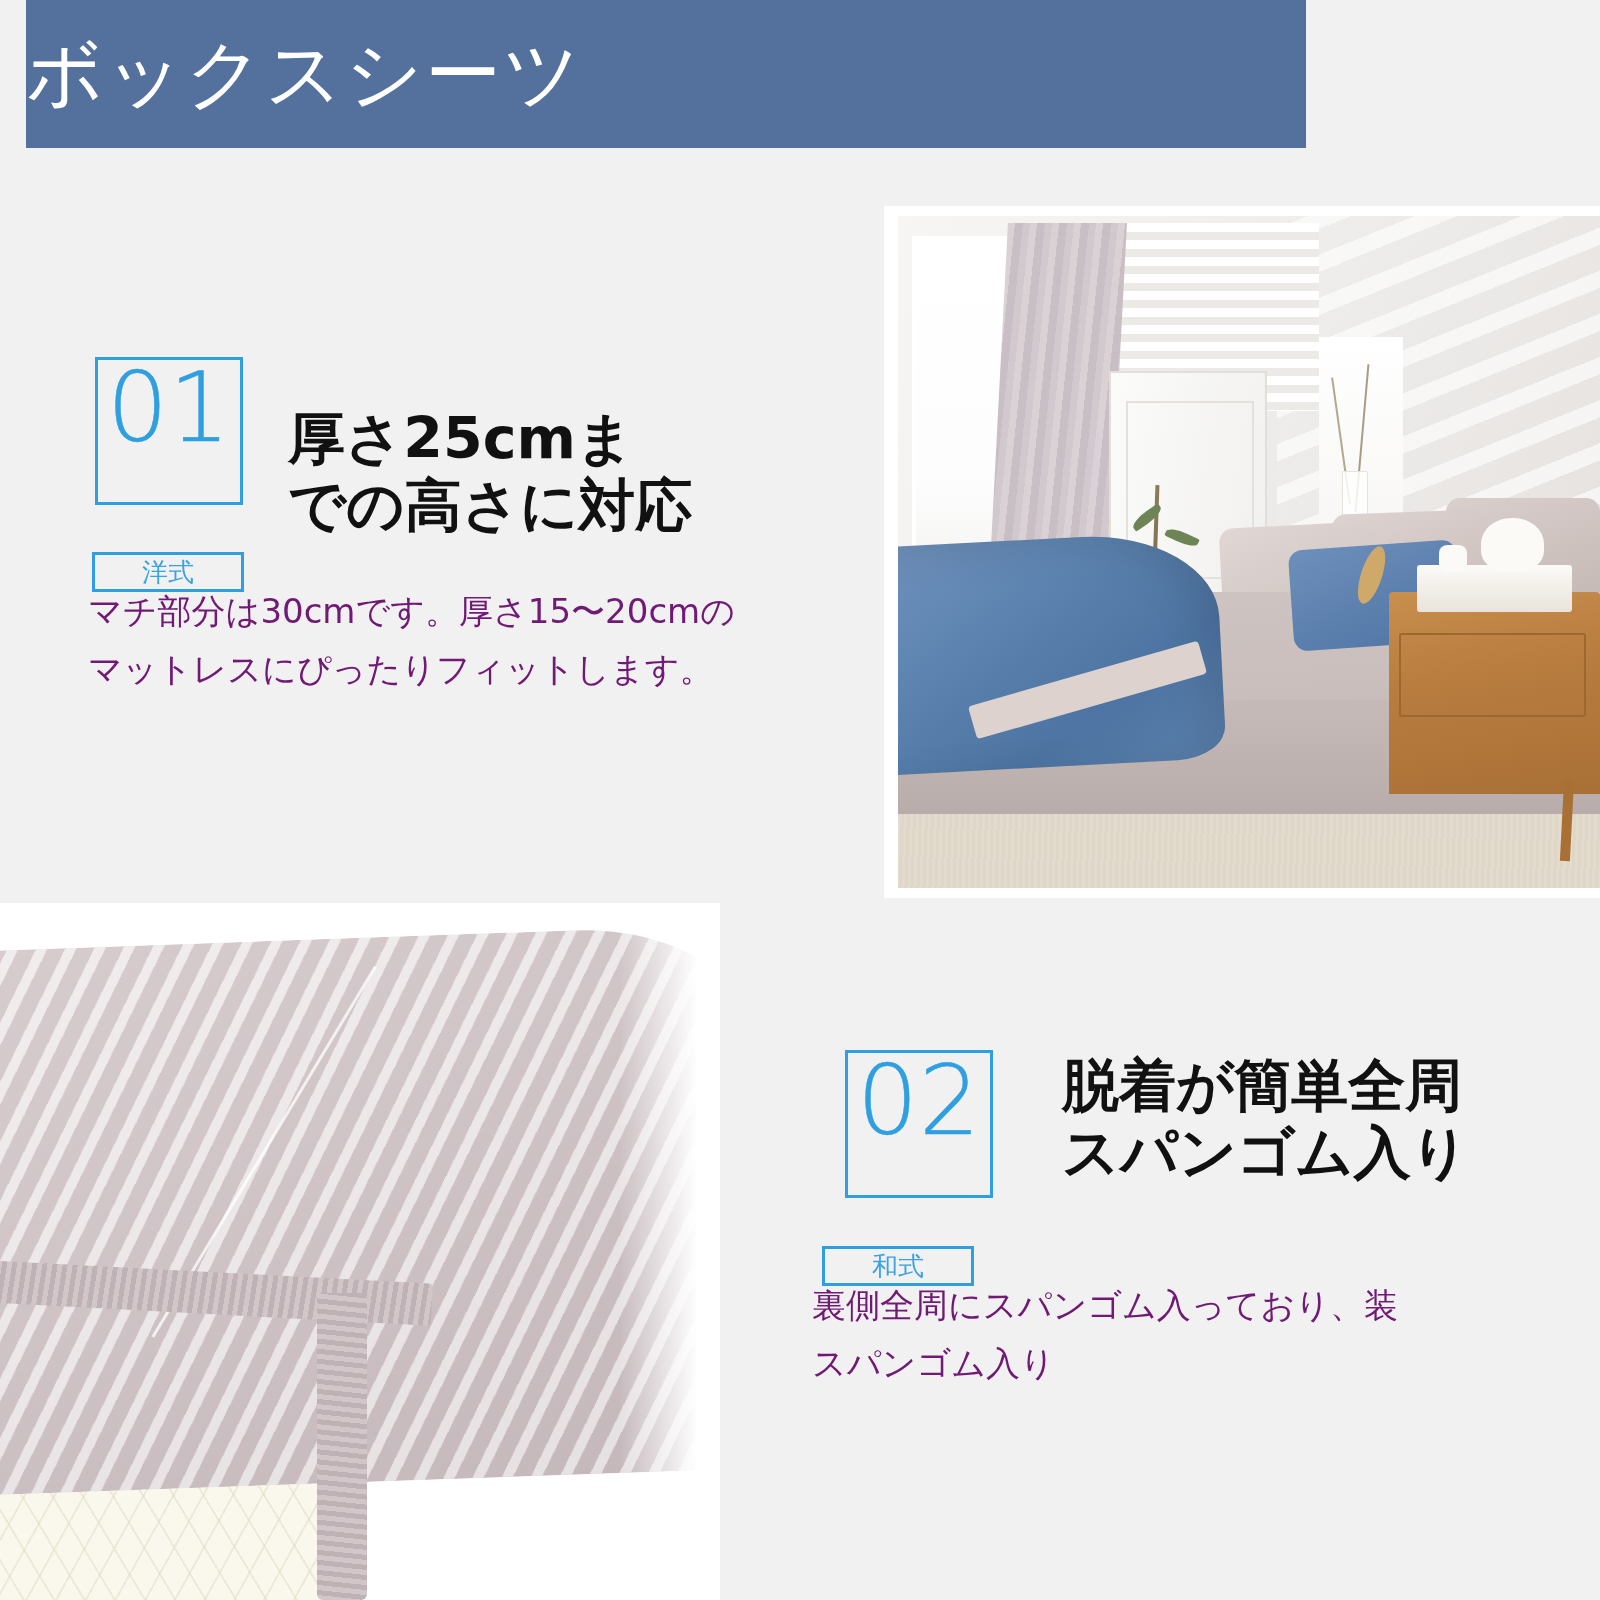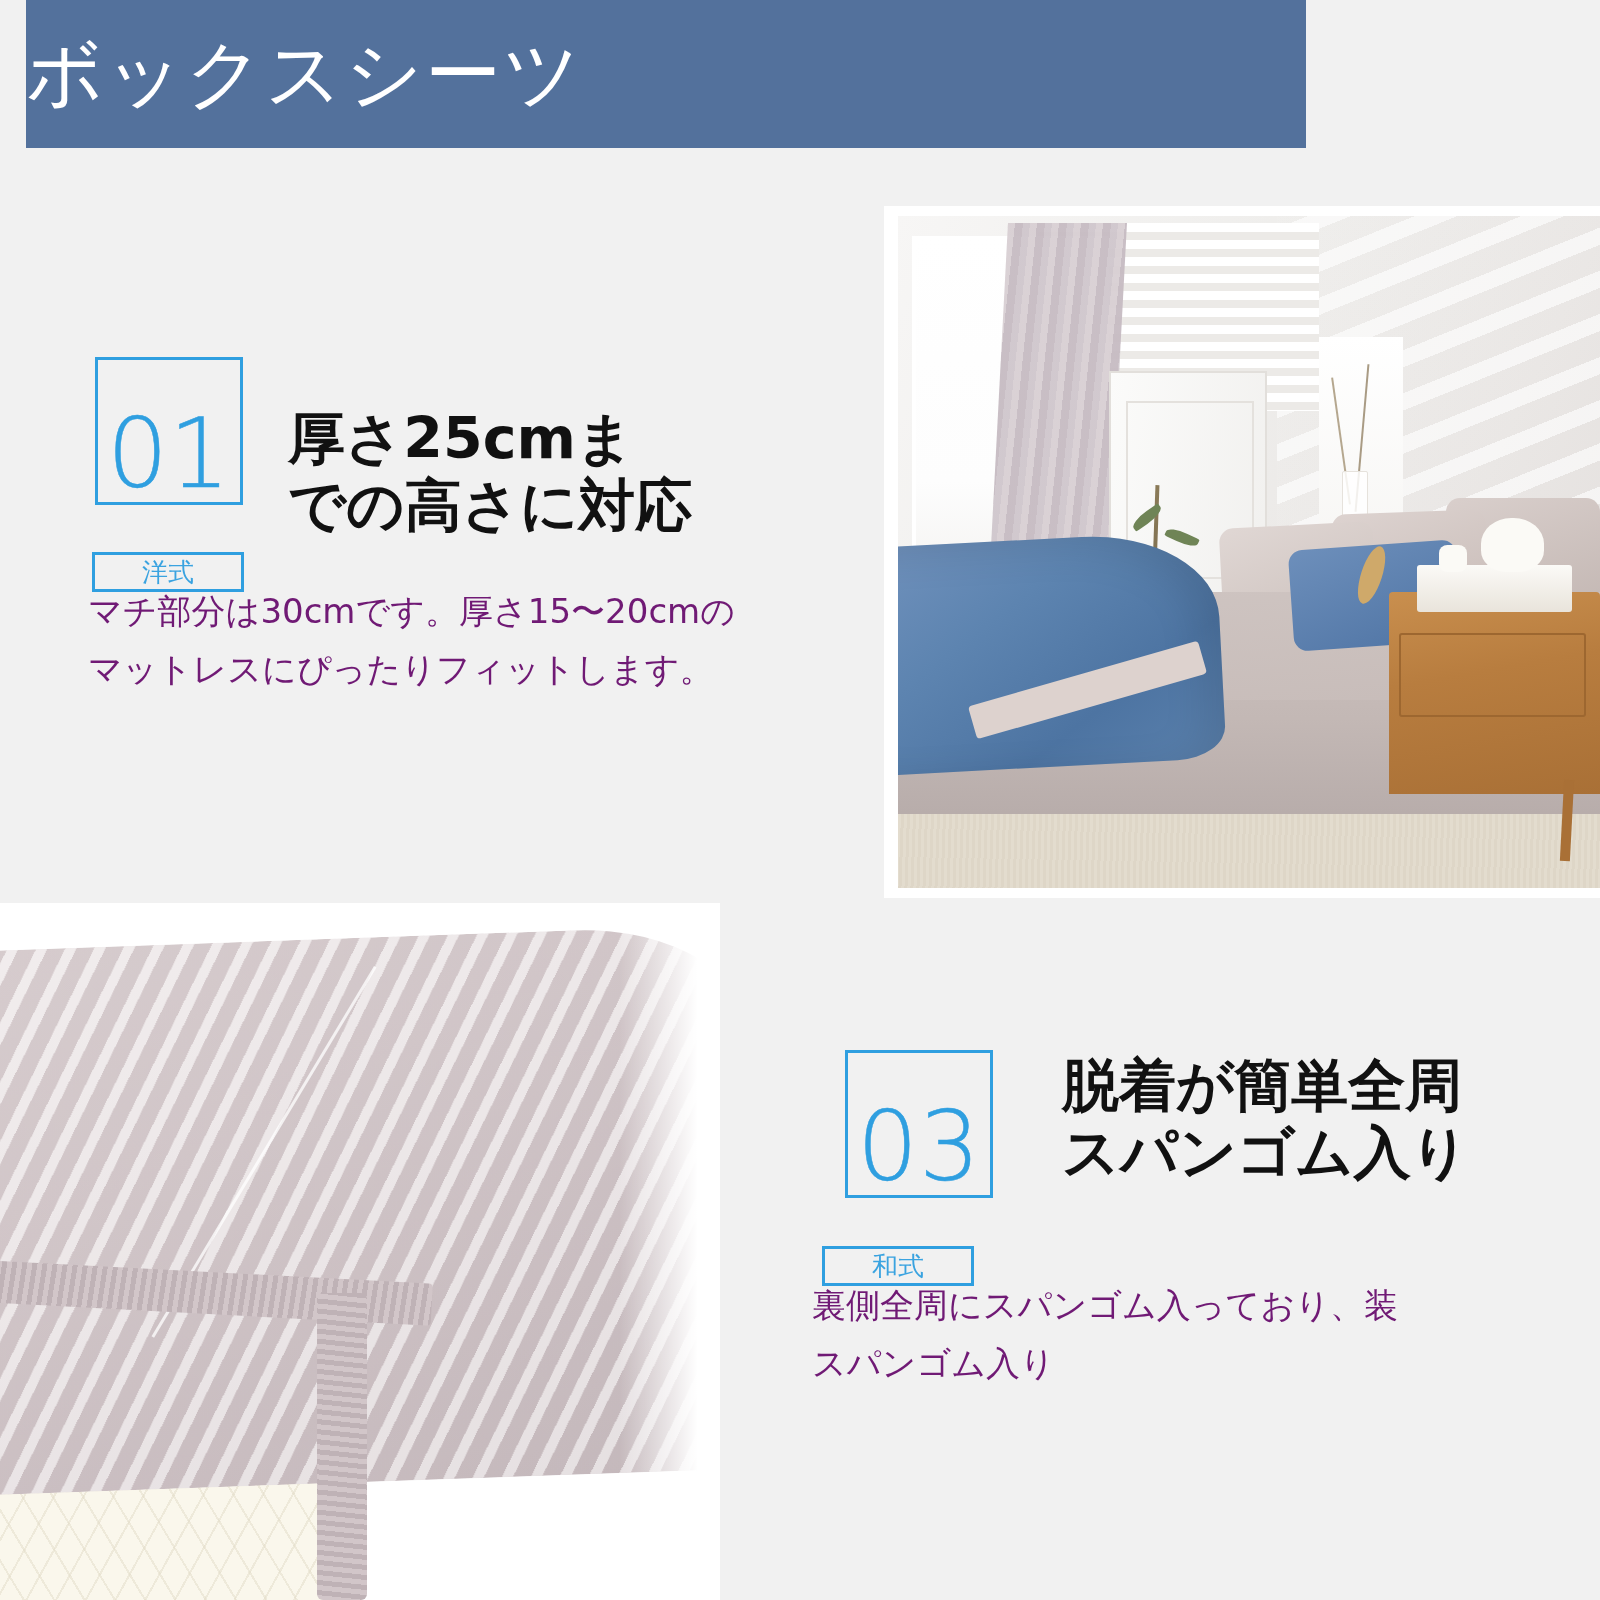--- a/index.html
+++ b/index.html
@@ -40,21 +40,21 @@
   
   .feature-block { position: absolute; }
 
   .num-badge-box {
     position: absolute;
     width: 148px;
     height: 148px;
     border: 3px solid #2f9fe0;
     box-sizing: border-box;
     display: flex;
-    align-items: flex-end;
+    align-items: flex-start;
     justify-content: center;
     background: transparent;
   }
   .num-badge-text {
     font-size: 96px;
     line-height: 1;
     color: #2f9fe0;
     font-family: "DejaVu Sans", "Liberation Sans", sans-serif;
     font-weight: 300;
     -webkit-text-stroke: 0.5px #2f9fe0;
@@ -315,21 +315,21 @@
     <div class="cs-seam"></div>
     <div class="cs-elastic"></div>
     <div class="cs-elastic-v"></div>
     <div class="cs-shadow"></div>
   </div>
 </div>
 
 <div class="feature-block">
 
   <div class="num-badge-box" style="left:845px; top:1050px;">
-    <span class="num-badge-text">03</span>
+    <span class="num-badge-text">02</span>
   </div>
 
   <div class="feature-heading" style="left:1062px; top:1052px; width:540px;">脱着が簡単全周
 スパンゴム入り</div>
 
   <div class="style-badge" style="left:822px; top:1226px;">
     <span class="style-badge-text">和式</span>
   </div>
 
   <div class="feature-body" style="left:812px; top:1276px; width:720px;">裏側全周にスパンゴム入っており、装

